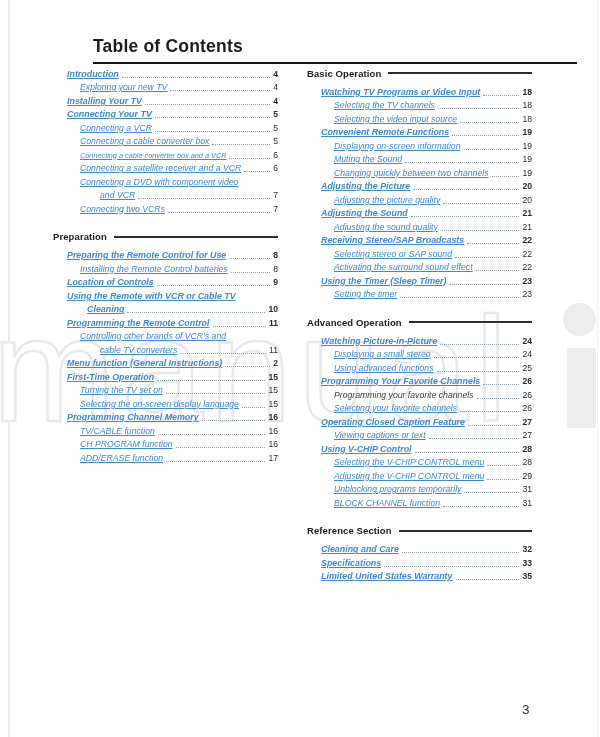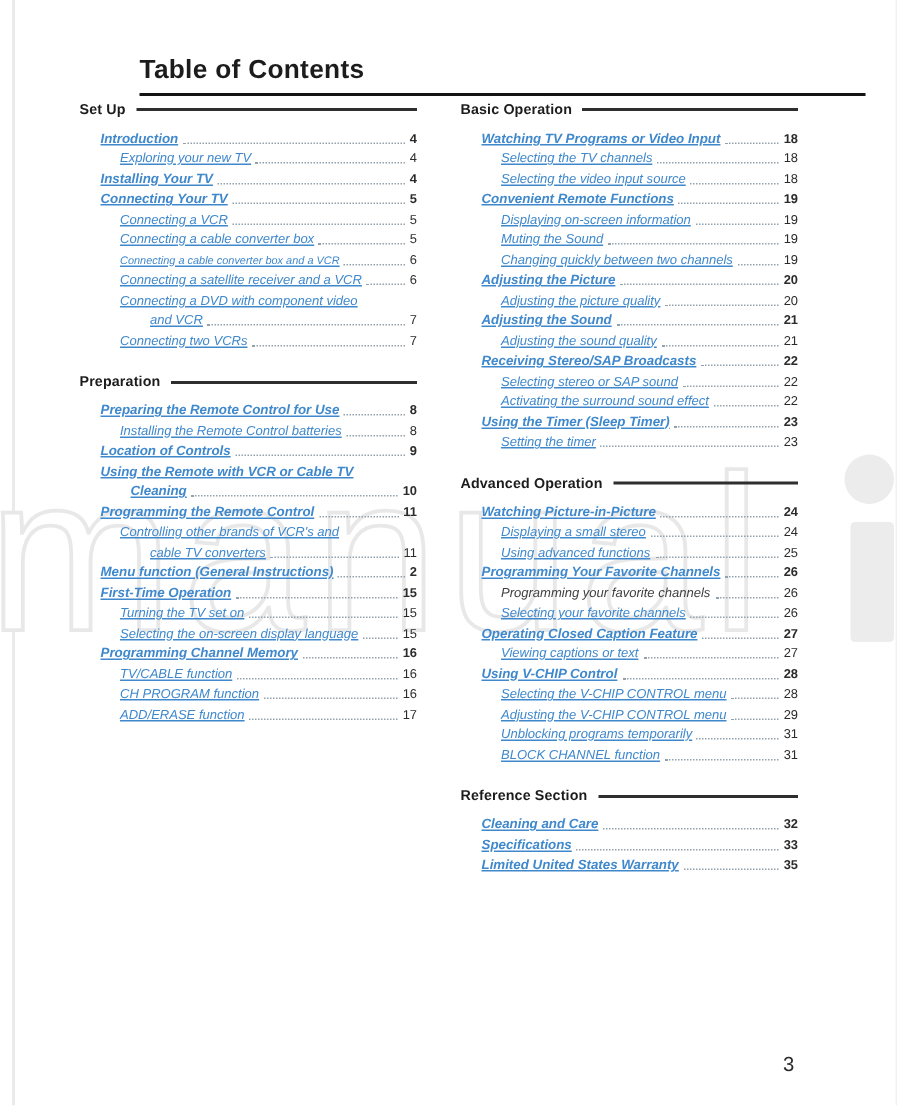--- a/index.html
+++ b/index.html
@@ -65,24 +65,20 @@
 <div class="scan-edge-right"></div>
 
 <div class="watermark-text">manual</div>
 <div class="watermark-dot"></div>
 <div class="watermark-bar"></div>
 
 <h1 class="page-title">Table of Contents</h1>
 
 <div class="toc-col left" id="col-left">
     <div class="toc-section">
-      <div class="section-header">
-        <span class="section-title">Set Up</span>
-        <span class="section-rule"></span>
-      </div>
       <div class="toc-row lvl1 bold">
         <span class="toc-label">Introduction</span>
         <span class="toc-dots"></span>
         <span class="toc-page">4</span>
       </div>
       <div class="toc-row lvl2">
         <span class="toc-label">Exploring your new TV</span>
         <span class="toc-dots"></span>
         <span class="toc-page">4</span>
       </div>

